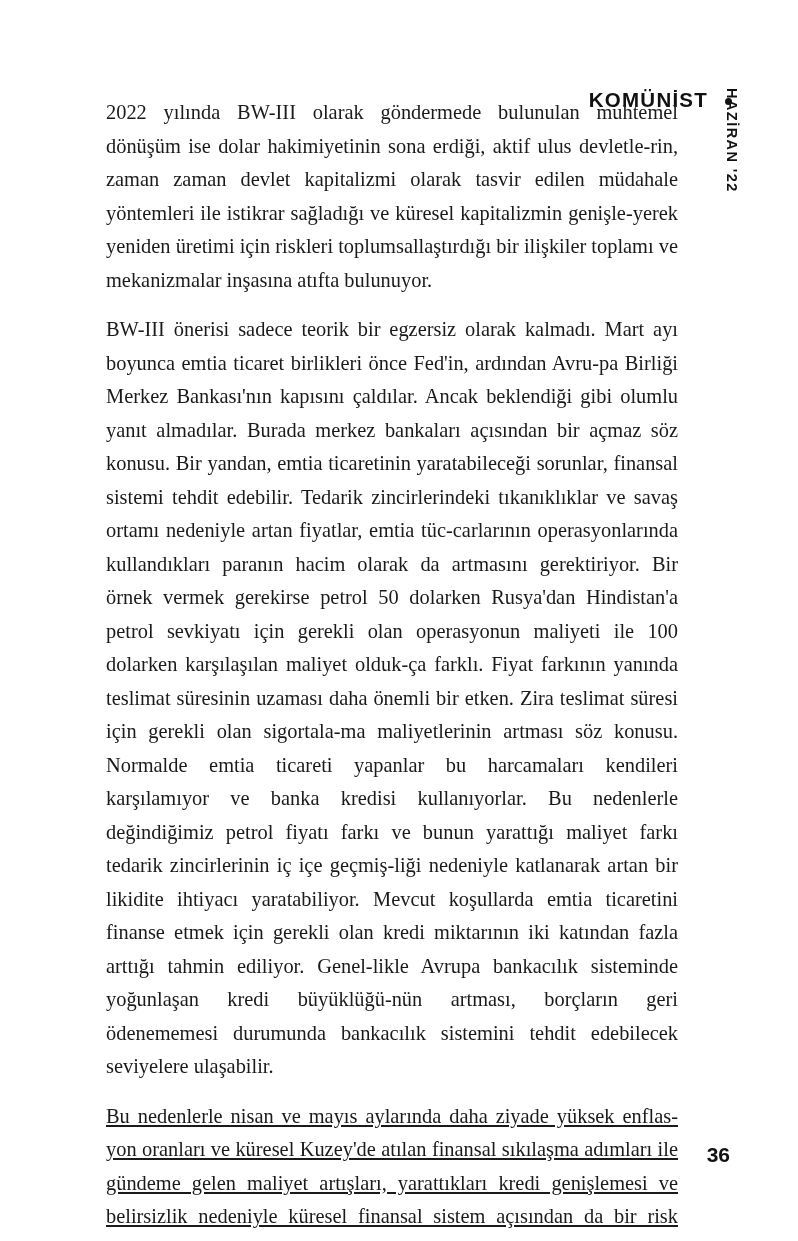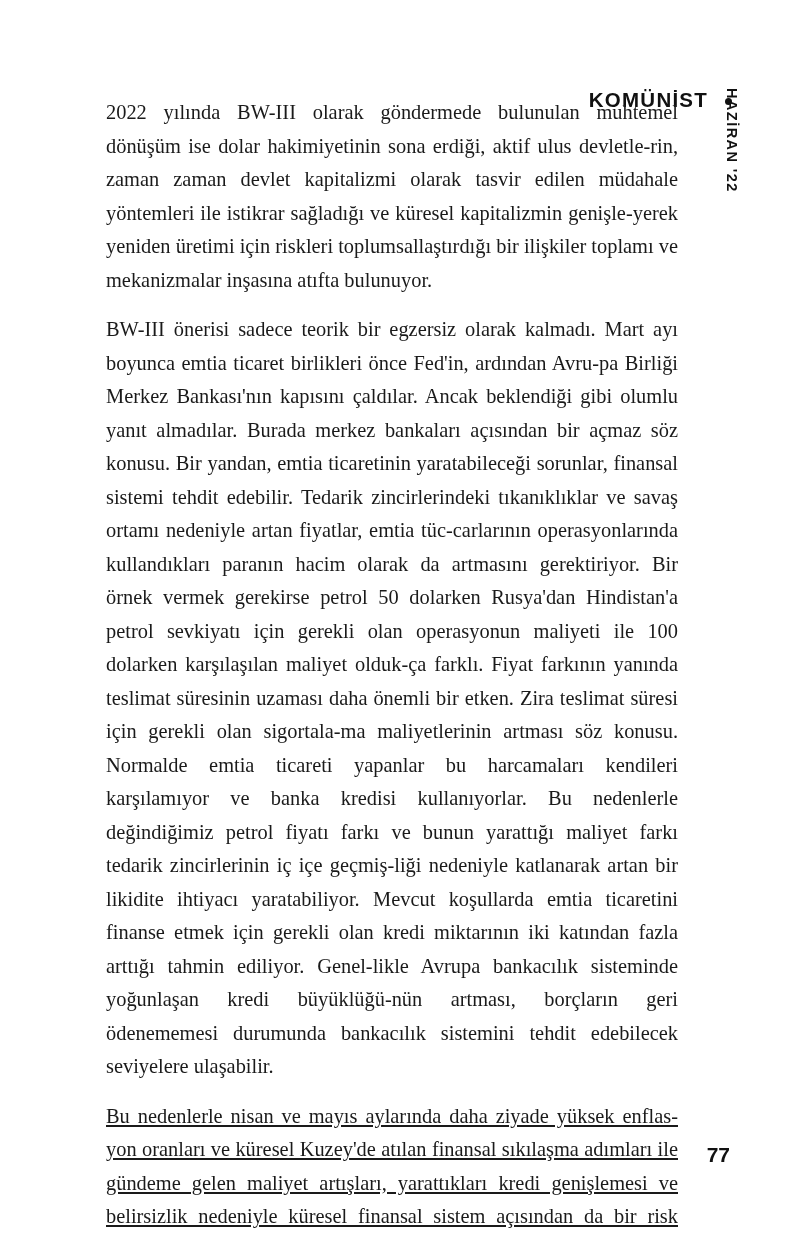--- a/index.html
+++ b/index.html
@@ -109,15 +109,15 @@
   </div>
 
   <div class="side-label">HAZİRAN '22</div>
 
   <div class="content">
     <p class="para">2022 yılında BW-III olarak göndermede bulunulan muhtemel dönüşüm ise dolar hakimiyetinin sona erdiği, aktif ulus devletle-rin, zaman zaman devlet kapitalizmi olarak tasvir edilen müdahale yöntemleri ile istikrar sağladığı ve küresel kapitalizmin genişle-yerek yeniden üretimi için riskleri toplumsallaştırdığı bir ilişkiler toplamı ve mekanizmalar inşasına atıfta bulunuyor.</p>
     <p class="para">BW-III önerisi sadece teorik bir egzersiz olarak kalmadı. Mart ayı boyunca emtia ticaret birlikleri önce Fed'in, ardından Avru-pa Birliği Merkez Bankası'nın kapısını çaldılar. Ancak beklendiği gibi olumlu yanıt almadılar. Burada merkez bankaları açısından bir açmaz söz konusu. Bir yandan, emtia ticaretinin yaratabileceği sorunlar, finansal sistemi tehdit edebilir. Tedarik zincirlerindeki tıkanıklıklar ve savaş ortamı nedeniyle artan fiyatlar, emtia tüc-carlarının operasyonlarında kullandıkları paranın hacim olarak da artmasını gerektiriyor. Bir örnek vermek gerekirse petrol 50 dolarken Rusya'dan Hindistan'a petrol sevkiyatı için gerekli olan operasyonun maliyeti ile 100 dolarken karşılaşılan maliyet olduk-ça farklı. Fiyat farkının yanında teslimat süresinin uzaması daha önemli bir etken. Zira teslimat süresi için gerekli olan sigortala-ma maliyetlerinin artması söz konusu. Normalde emtia ticareti yapanlar bu harcamaları kendileri karşılamıyor ve banka kredisi kullanıyorlar. Bu nedenlerle değindiğimiz petrol fiyatı farkı ve bunun yarattığı maliyet farkı tedarik zincirlerinin iç içe geçmiş-liği nedeniyle katlanarak artan bir likidite ihtiyacı yaratabiliyor. Mevcut koşullarda emtia ticaretini finanse etmek için gerekli olan kredi miktarının iki katından fazla arttığı tahmin ediliyor. Genel-likle Avrupa bankacılık sisteminde yoğunlaşan kredi büyüklüğü-nün artması, borçların geri ödenememesi durumunda bankacılık sistemini tehdit edebilecek seviyelere ulaşabilir.</p>
     <p class="para">Bu nedenlerle nisan ve mayıs aylarında daha ziyade yüksek enflas-yon oranları ve küresel Kuzey'de atılan finansal sıkılaşma adımları ile gündeme gelen maliyet artışları, yarattıkları kredi genişlemesi ve belirsizlik nedeniyle küresel finansal sistem açısından da bir risk teşkil ediyorlar.</p>
   </div>
 
-  <div class="page-number">77</div>
+  <div class="page-number">36</div>
 
 </div>
 
 </body></html>

